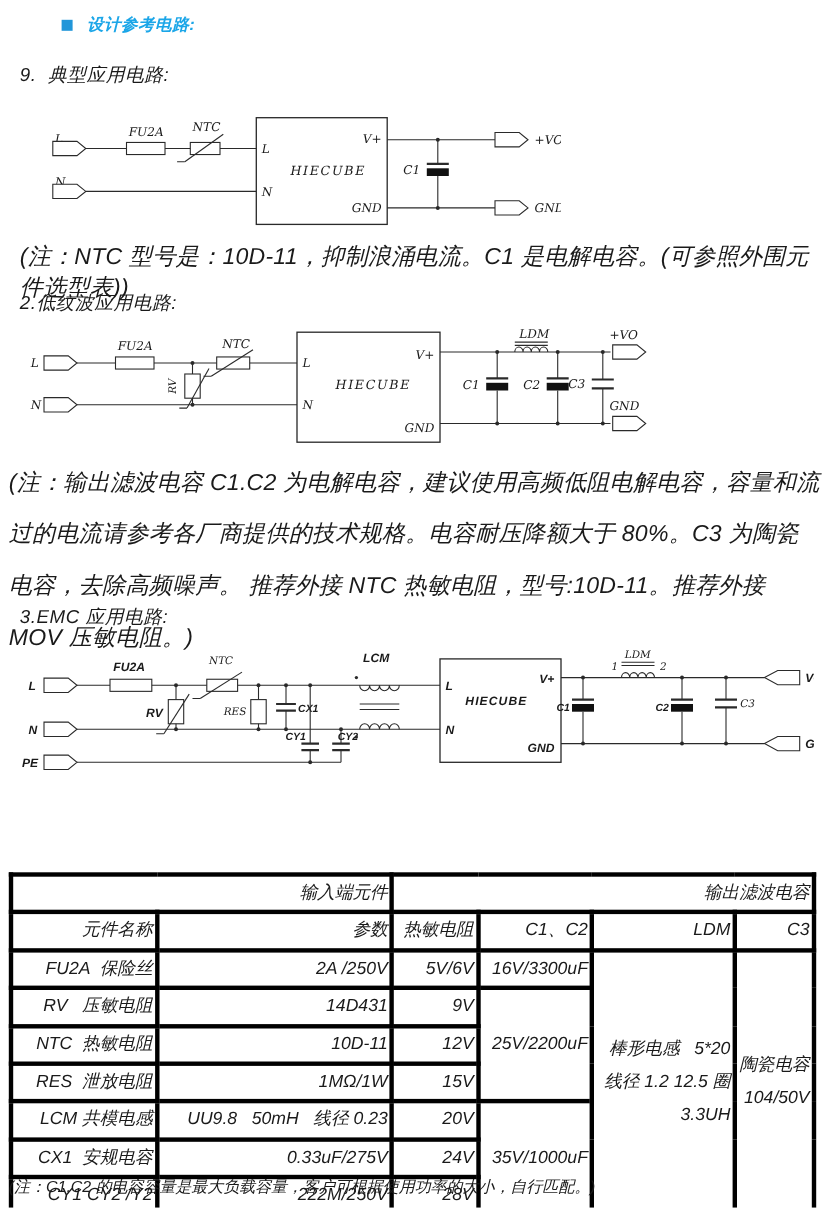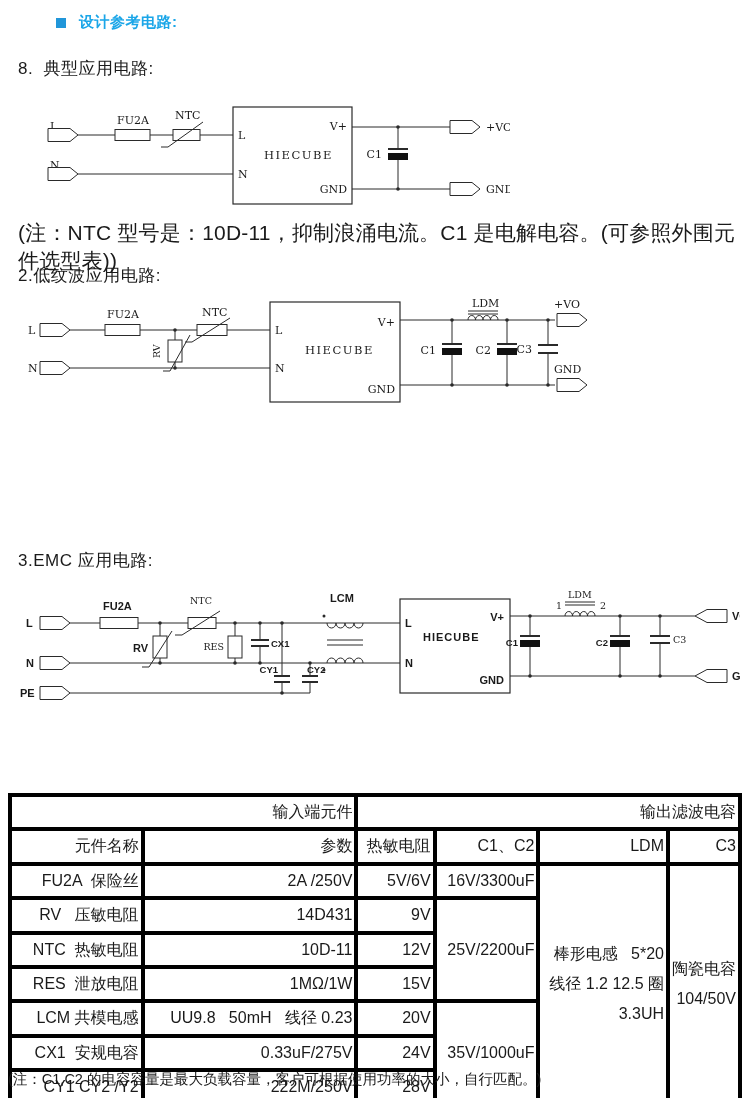--- a/index.html
+++ b/index.html
@@ -1,17 +1,17 @@
 <!DOCTYPE html>
 <html><head>
 <meta charset="utf-8">
 <style>
   html,body{margin:0;padding:0;background:#ffffff;}
   .page{position:relative;width:750px;height:1098px;background:#fff;overflow:hidden;
-        font-family:"Liberation Sans","DejaVu Sans",sans-serif;color:#1a1a1a;}
+        font-family:"Liberation Sans","DejaVu Sans",sans-serif;color:#1a1a1a;font-style:italic;}
   .abs{position:absolute;}
   
   .doc-header{left:56px;top:13px;display:flex;align-items:center;gap:13px;}
   .bullet{width:10px;height:10px;background:#2196d9;}
   .doc-title{color:#1ba6e8;font-size:15px;font-weight:bold;letter-spacing:.5px;}
   
   .sec-h{font-size:17px;font-weight:500;white-space:pre-wrap;letter-spacing:.5px;}
   
   .note{font-size:21px;white-space:pre-wrap;letter-spacing:.2px;}
   .note-wide{line-height:47px;width:737px;}
@@ -41,21 +41,21 @@
 </head>
 <body>
 
 <div class="page">
 
   <div class="abs doc-header">
     <span class="bullet"></span>
     <span class="doc-title">设计参考电路:</span>
   </div>
 
-  <div class="abs sec-h" style="left:18px;top:57px;">8.  典型应用电路:</div>
+  <div class="abs sec-h" style="left:18px;top:57px;">9.  典型应用电路:</div>
 
   <div class="abs" style="left:30px;top:97px;">
     <svg width="480" height="118" viewBox="0 0 480 118">
 
       <text class="ts" x="20" y="33">L</text>
       <polygon class="term" points="18,31.5 40,31.5 48,38 40,44.5 18,44.5"></polygon>
       <line class="wire" x1="48" y1="38" x2="203" y2="38"></line>
 
       <rect class="comp" x="85" y="32.5" width="35" height="11" fill="none"></rect>
       <text class="ts" x="87" y="27">FU2A</text>
@@ -164,20 +164,21 @@
       <line class="wire" x1="528" y1="61" x2="528" y2="93"></line>
       <text class="ts" x="512" y="61" text-anchor="end">C3</text>
 
       <text class="ts" x="534" y="16">+VO</text>
       <polygon class="term" points="537,21.5 559,21.5 567,28 559,34.5 537,34.5"></polygon>
       <text class="ts" x="534" y="81">GND</text>
       <polygon class="term" points="537,86.5 559,86.5 567,93 559,99.5 537,99.5"></polygon>
     </svg>
   </div>
 
+  <div class="abs note note-wide" style="left:8px;top:415px;">(注：输出滤波电容 C1.C2 为电解电容，建议使用高频低阻电解电容，容量和流过的电流请参考各厂商提供的技术规格。电容耐压降额大于 80%。C3 为陶瓷电容，去除高频噪声。 推荐外接 NTC 热敏电阻，型号:10D-11。推荐外接 MOV 压敏电阻。)</div>
 
   <div class="abs sec-h" style="left:18px;top:549px;text-align:center;">3.EMC 应用电路:</div>
 
   <div class="abs" style="left:20px;top:588px;">
     <svg width="720" height="150" viewBox="0 0 720 150">
 
       <text class="tb" x="6" y="39">L</text>
       <polygon class="term" points="20,28.5 42,28.5 50,35 42,41.5 20,41.5"></polygon>
       <line class="wire" x1="50" y1="35" x2="380" y2="35"></line>
       <text class="tb" x="6" y="79">N</text>

